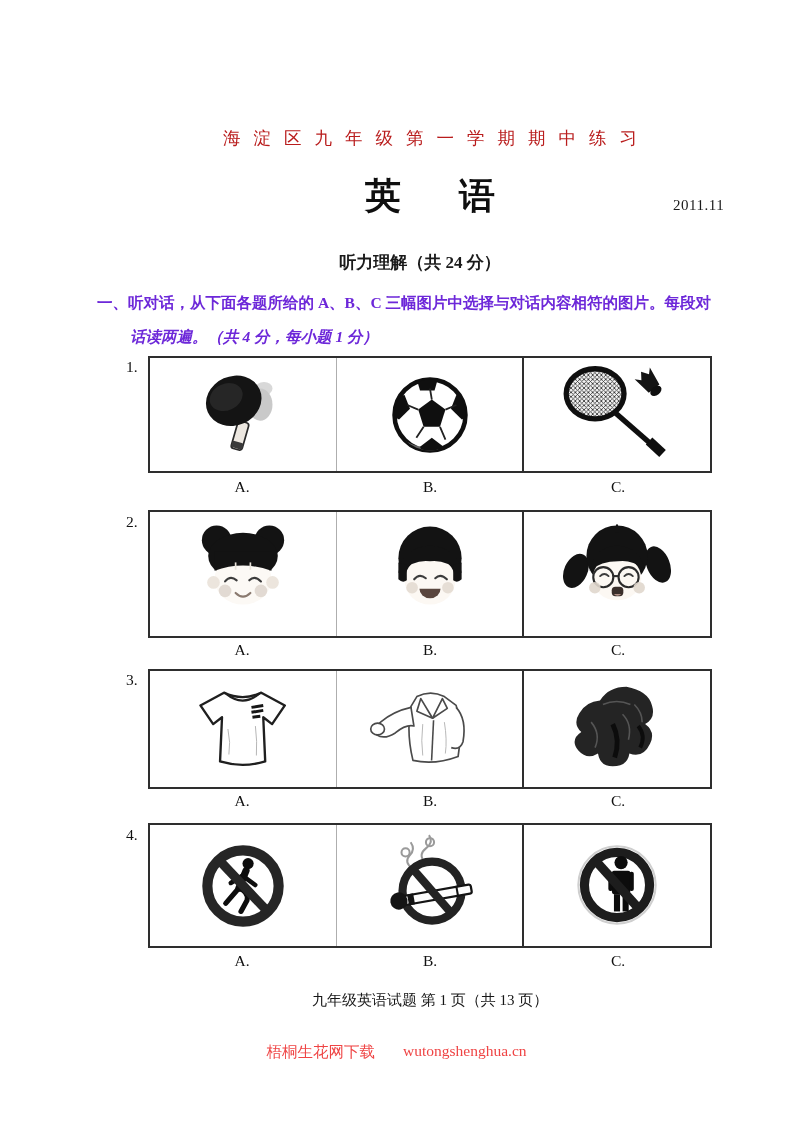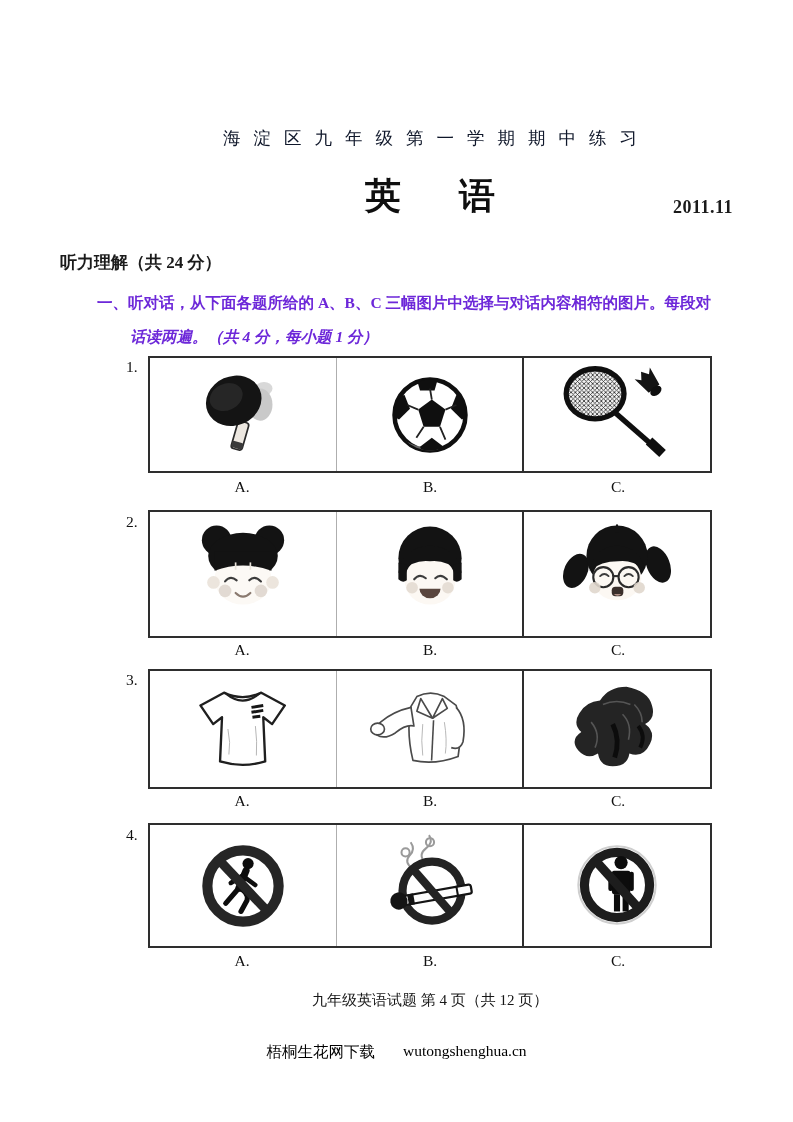--- a/index.html
+++ b/index.html
@@ -1,39 +1,39 @@
 <!DOCTYPE html>
 <html><head>
 <meta charset="utf-8">
 <style>
   html,body{margin:0;padding:0;background:#ffffff;}
   body{width:793px;height:1122px;position:relative;overflow:hidden;
        font-family:"Liberation Serif","DejaVu Serif",serif;color:#1a1a1a;}
   .abs{position:absolute;}
   .exam-title{top:126px;left:70px;width:720px;text-align:center;
-              font-size:17.5px;letter-spacing:13px;text-indent:13px;color:#0f172a;}
+              font-size:17.5px;letter-spacing:13px;text-indent:13px;color:#b91c1c;}
   .subject-row{top:172px;left:70px;width:720px;display:flex;justify-content:center;gap:58px;
                font-size:36px;font-weight:bold;color:#0f0f0f;}
-  .exam-date{top:197px;left:673px;font-size:18px;font-weight:bold;letter-spacing:.5px;}
-  .section-heading{top:251px;left:60px;width:720px;text-align:left;
+  .exam-date{top:197px;left:673px;font-size:15px;font-weight:normal;letter-spacing:.5px;}
+  .section-heading{top:251px;left:60px;width:720px;text-align:center;
                    font-size:17px;font-weight:bold;}
   .instr{font-size:15.5px;font-weight:bold;color:#6d28d9;}
   .instr1{top:293px;left:97px;width:656px;}
   .instr2{top:327px;left:130px;width:600px;font-style:italic;}
   .qnum{left:126px;font-size:15.5px;color:#111;}
   .qtable{left:148px;width:564px;display:flex;box-sizing:border-box;
           border:2px solid #2e2e2e;background:#fff;}
   .cell{flex:1 1 0;display:flex;align-items:center;justify-content:center;overflow:hidden;}
   .cell.c2{border-left:1px solid #aeaeae;}
   .cell.c3{border-left:2px solid #2e2e2e;}
   .qlabels{left:148px;width:564px;display:flex;}
   .qlabels span{flex:1 1 0;text-align:center;font-size:15.5px;color:#111;}
   .page-footer{top:991px;left:70px;width:720px;text-align:center;font-size:15px;color:#161616;}
   .watermark{top:1042px;left:0;width:793px;display:flex;justify-content:center;gap:28px;
-             font-size:15.5px;color:#000000;}
+             font-size:15.5px;color:#ef4444;}
   svg{display:block;}
 </style>
 </head>
 <body>
 
 <svg width="0" height="0" style="position:absolute">
   <defs>
     <pattern id="net" patternUnits="userSpaceOnUse" width="4.5" height="4.5">
       <rect width="4.5" height="4.5" fill="#f2f2f2"></rect>
       <path d="M0,0L4.5,4.5M4.5,0L0,4.5" stroke="#3a3a3a" stroke-width="0.9"></path>
@@ -258,18 +258,18 @@
       <line x1="32" y1="28" x2="79" y2="80" stroke="#1d1d1d" stroke-width="9"></line>
     </svg>
   </div>
 </div>
 <div class="abs qlabels" style="top:952px">
   <span>A.</span>
   <span>B.</span>
   <span>C.</span>
 </div>
 
-<div class="abs page-footer">九年级英语试题 第 4 页（共 12 页）</div>
+<div class="abs page-footer">九年级英语试题 第 1 页（共 13 页）</div>
 
 <div class="abs watermark">
   <span>梧桐生花网下载</span>
   <span>wutongshenghua.cn</span>
 </div>
 
 </body></html>

